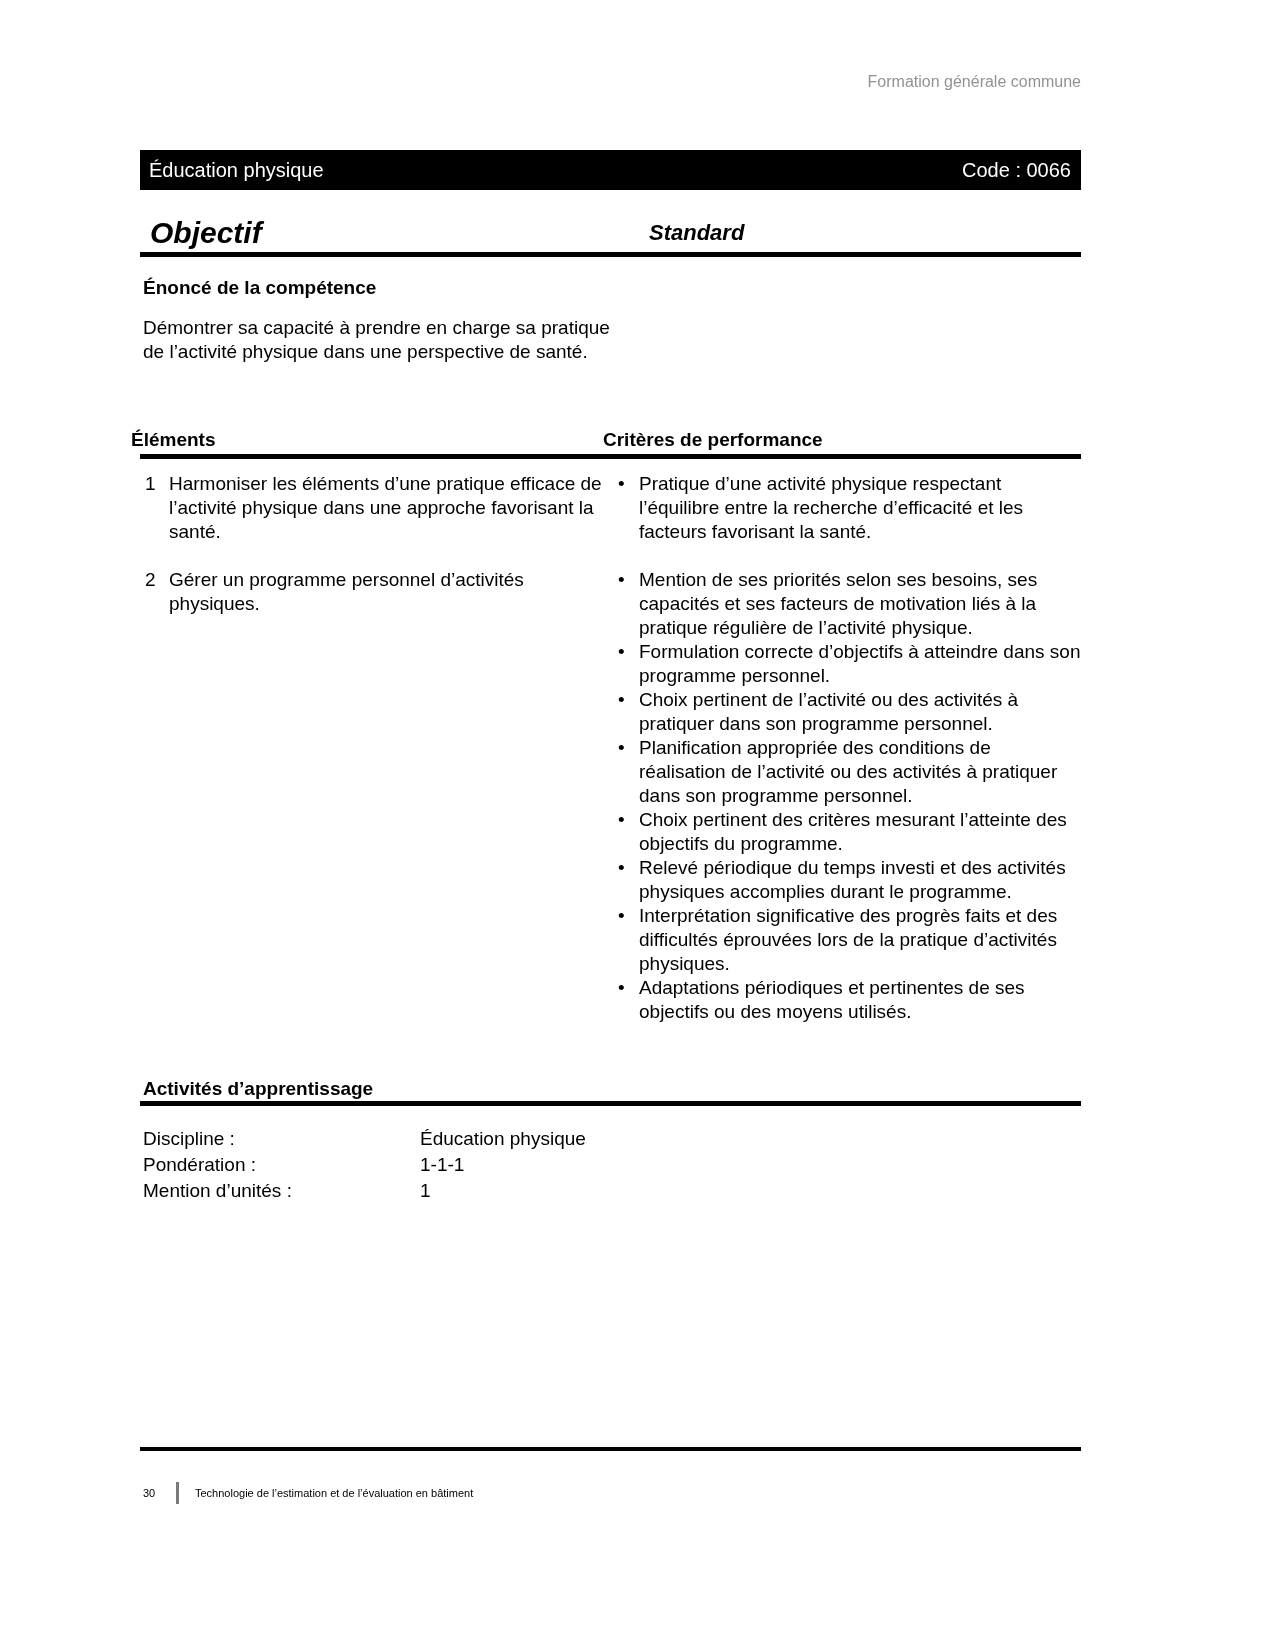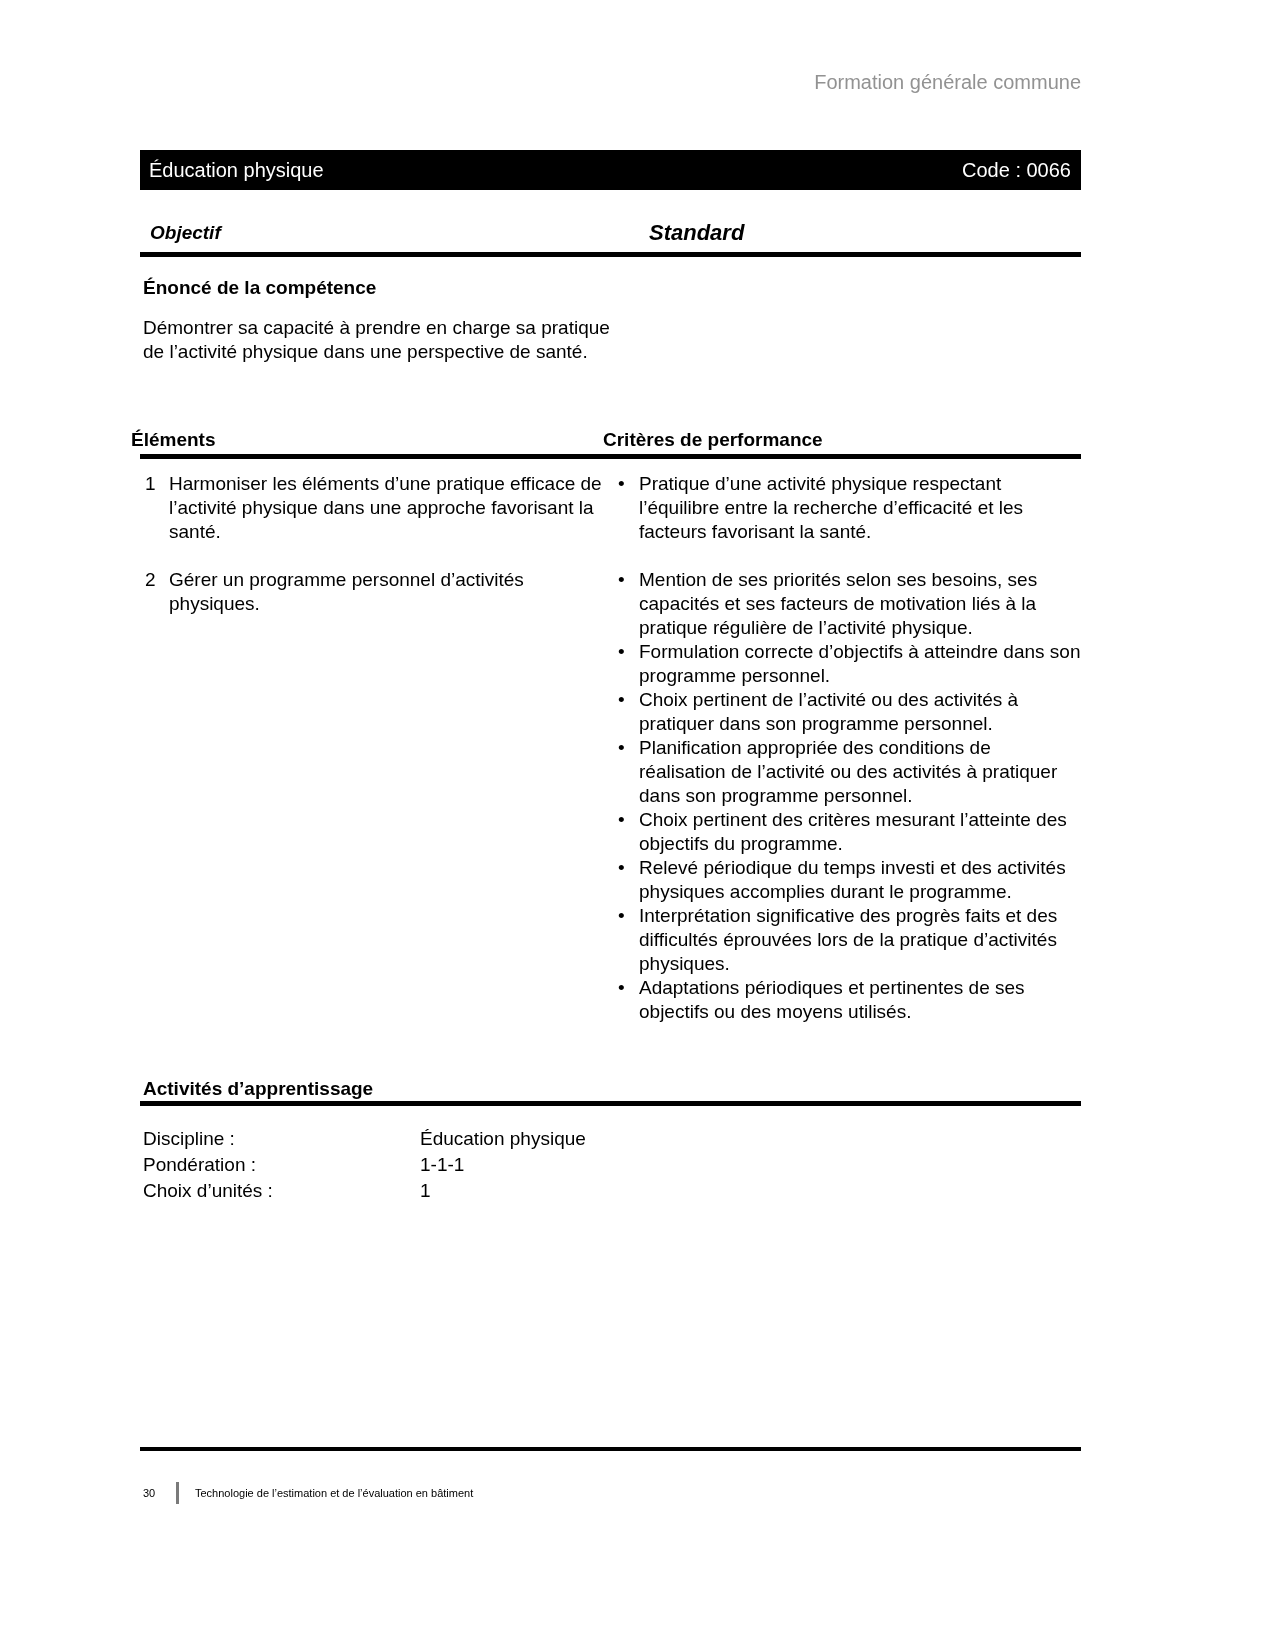--- a/index.html
+++ b/index.html
@@ -14,40 +14,40 @@
     line-height: 24px;
     color: #000000;
     overflow: hidden;
   }
   .abs { position: absolute; }
 
   .running-header {
     top: 70px; left: 140px; width: 941px;
     text-align: right;
     color: #929292;
-    font-size: 20px;
+    font-size: 16px;
   }
 
   .banner {
     top: 150px; left: 140px; width: 941px; height: 40px;
     background: #000000;
     color: #ffffff;
     display: flex;
     justify-content: space-between;
     align-items: center;
     padding: 0 10px 0 9px;
     font-size: 20px;
   }
 
   .obj-std-row {
     top: 221px; left: 140px; width: 941px; height: 30px;
   }
   .obj-heading {
     position: absolute; left: 10px; top: 0;
-    font-size: 19px; font-weight: bold; font-style: italic;
+    font-size: 30px; font-weight: bold; font-style: italic;
   }
   .std-heading {
     position: absolute; left: 482px; top: 0;
     font-size: 22px; font-weight: bold; font-style: italic; margin-left: 27px;
   }
 
   .rule {
     left: 140px; width: 941px; height: 5px;
     background: #000000;
   }
@@ -198,21 +198,21 @@
   <div class="abs fields">
     <div class="field-row">
       <span class="field-label">Discipline :</span>
       <span class="field-value">Éducation physique</span>
     </div>
     <div class="field-row">
       <span class="field-label">Pondération :</span>
       <span class="field-value">1-1-1</span>
     </div>
     <div class="field-row">
-      <span class="field-label">Choix d’unités :</span>
+      <span class="field-label">Mention d’unités :</span>
       <span class="field-value">1</span>
     </div>
   </div>
 
   <div class="abs rule rule-footer"></div>
 
   <div class="abs footer-row">
     <span class="footer-page-number">30</span>
     <span class="footer-bar"></span>
     <span class="footer-text">Technologie de l’estimation et de l’évaluation en bâtiment</span>

